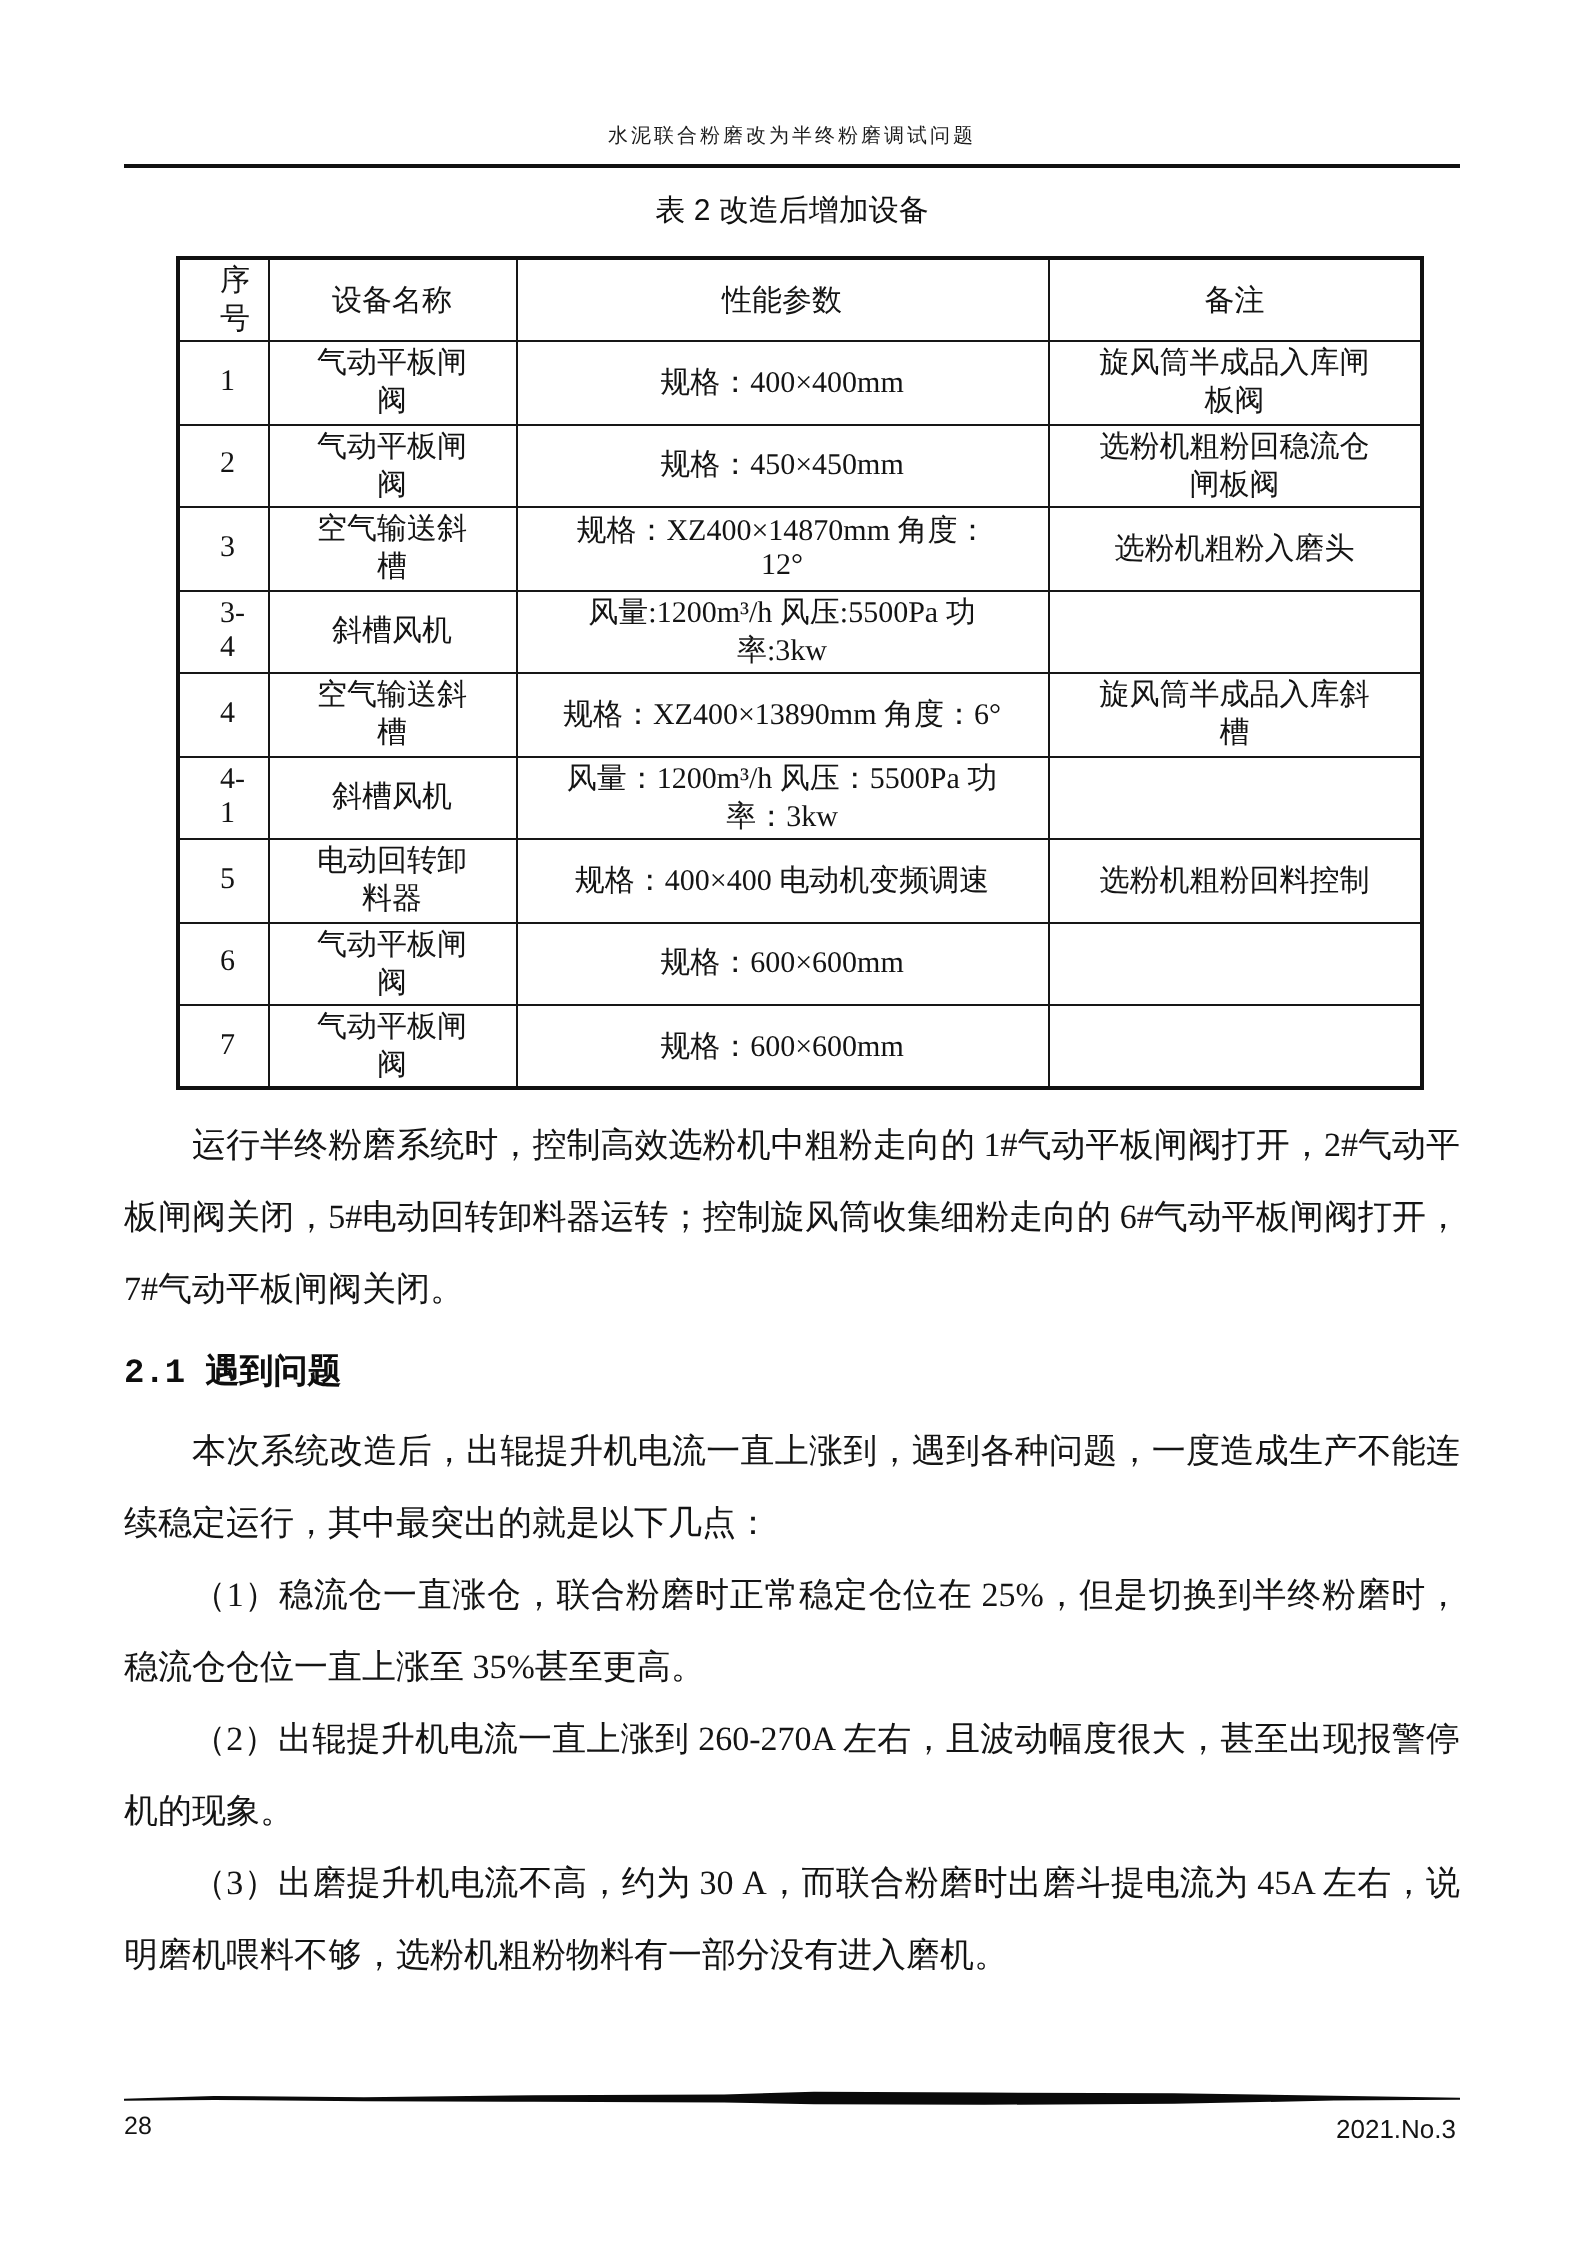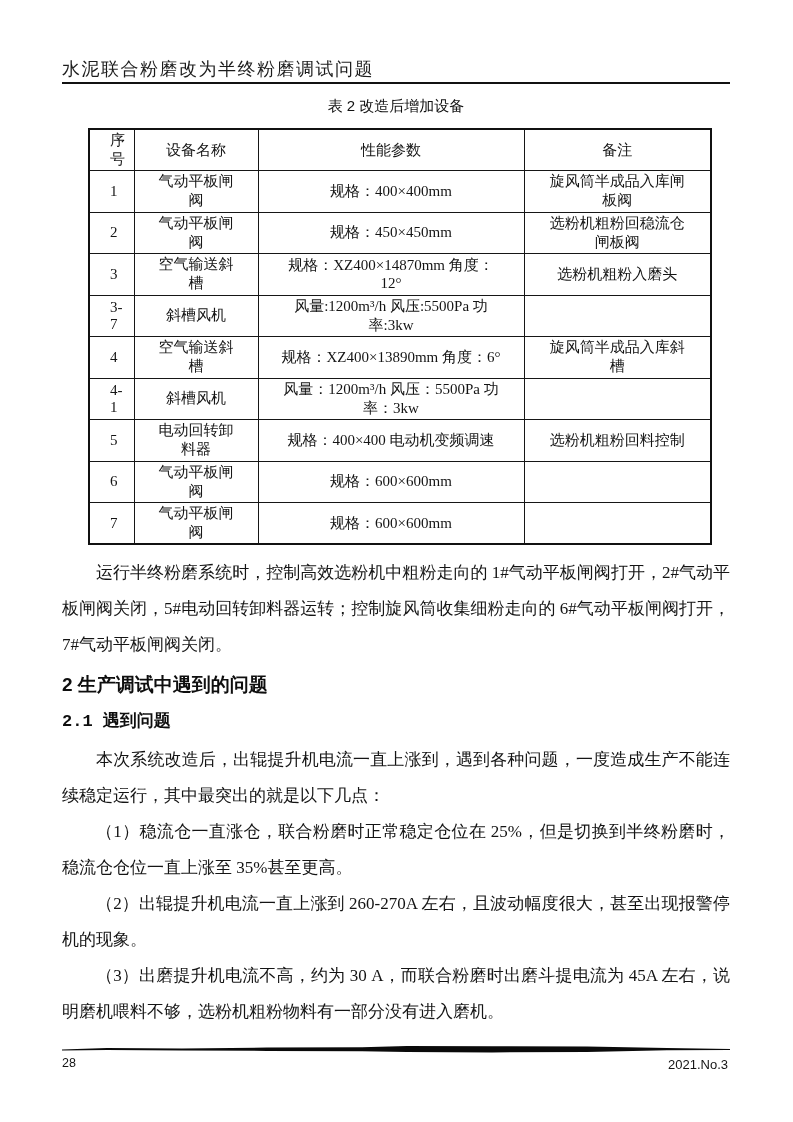--- a/index.html
+++ b/index.html
@@ -13,21 +13,22 @@
     color: #151515;
     font-family: "Liberation Serif", "DejaVu Serif", serif;
     overflow: hidden;
   }
   .content {
     padding: 0 63px 0 62px;
   }
   
   .running-title {
     padding-top: 59px;
-    font-size: 18px;
+    text-align: center;
+    font-size: 10px;
     line-height: 20px;
     letter-spacing: 1.5px;
     color: #1c1c1c;
   }
   .header-rule {
     margin-top: 3px;
     height: 2px;
     background: #111;
   }
   
@@ -148,21 +149,21 @@
           <td>规格：450×450mm</td>
           <td>选粉机粗粉回稳流仓闸板阀</td>
         </tr>
         <tr>
           <td>3</td>
           <td>空气输送斜槽</td>
           <td>规格：XZ400×14870mm 角度：12°</td>
           <td>选粉机粗粉入磨头</td>
         </tr>
         <tr>
-          <td>3-7</td>
+          <td>3-4</td>
           <td>斜槽风机</td>
           <td>风量:1200m³/h  风压:5500Pa 功率:3kw</td>
           <td></td>
         </tr>
         <tr>
           <td>4</td>
           <td>空气输送斜槽</td>
           <td>规格：XZ400×13890mm 角度：6°</td>
           <td>旋风筒半成品入库斜槽</td>
         </tr>
@@ -188,21 +189,20 @@
           <td>7</td>
           <td>气动平板闸阀</td>
           <td>规格：600×600mm</td>
           <td></td>
         </tr>
       </tbody>
     </table>
 
     <p class="body-para p-after-table">运行半终粉磨系统时，控制高效选粉机中粗粉走向的 1#气动平板闸阀打开，2#气动平板闸阀关闭，5#电动回转卸料器运转；控制旋风筒收集细粉走向的 6#气动平板闸阀打开，7#气动平板闸阀关闭。</p>
 
-    <h2 class="section-heading">2 生产调试中遇到的问题</h2>
     <h3 class="subsection-heading">2.1 遇到问题</h3>
 
     <p class="body-para p-intro">本次系统改造后，出辊提升机电流一直上涨到，遇到各种问题，一度造成生产不能连续稳定运行，其中最突出的就是以下几点：</p>
     <p class="body-para">（1）稳流仓一直涨仓，联合粉磨时正常稳定仓位在 25%，但是切换到半终粉磨时，稳流仓仓位一直上涨至 35%甚至更高。</p>
     <p class="body-para">（2）出辊提升机电流一直上涨到 260-270A 左右，且波动幅度很大，甚至出现报警停机的现象。</p>
     <p class="body-para">（3）出磨提升机电流不高，约为 30 A，而联合粉磨时出磨斗提电流为 45A 左右，说明磨机喂料不够，选粉机粗粉物料有一部分没有进入磨机。</p>
 
   </div>
 
   <div class="footer">

